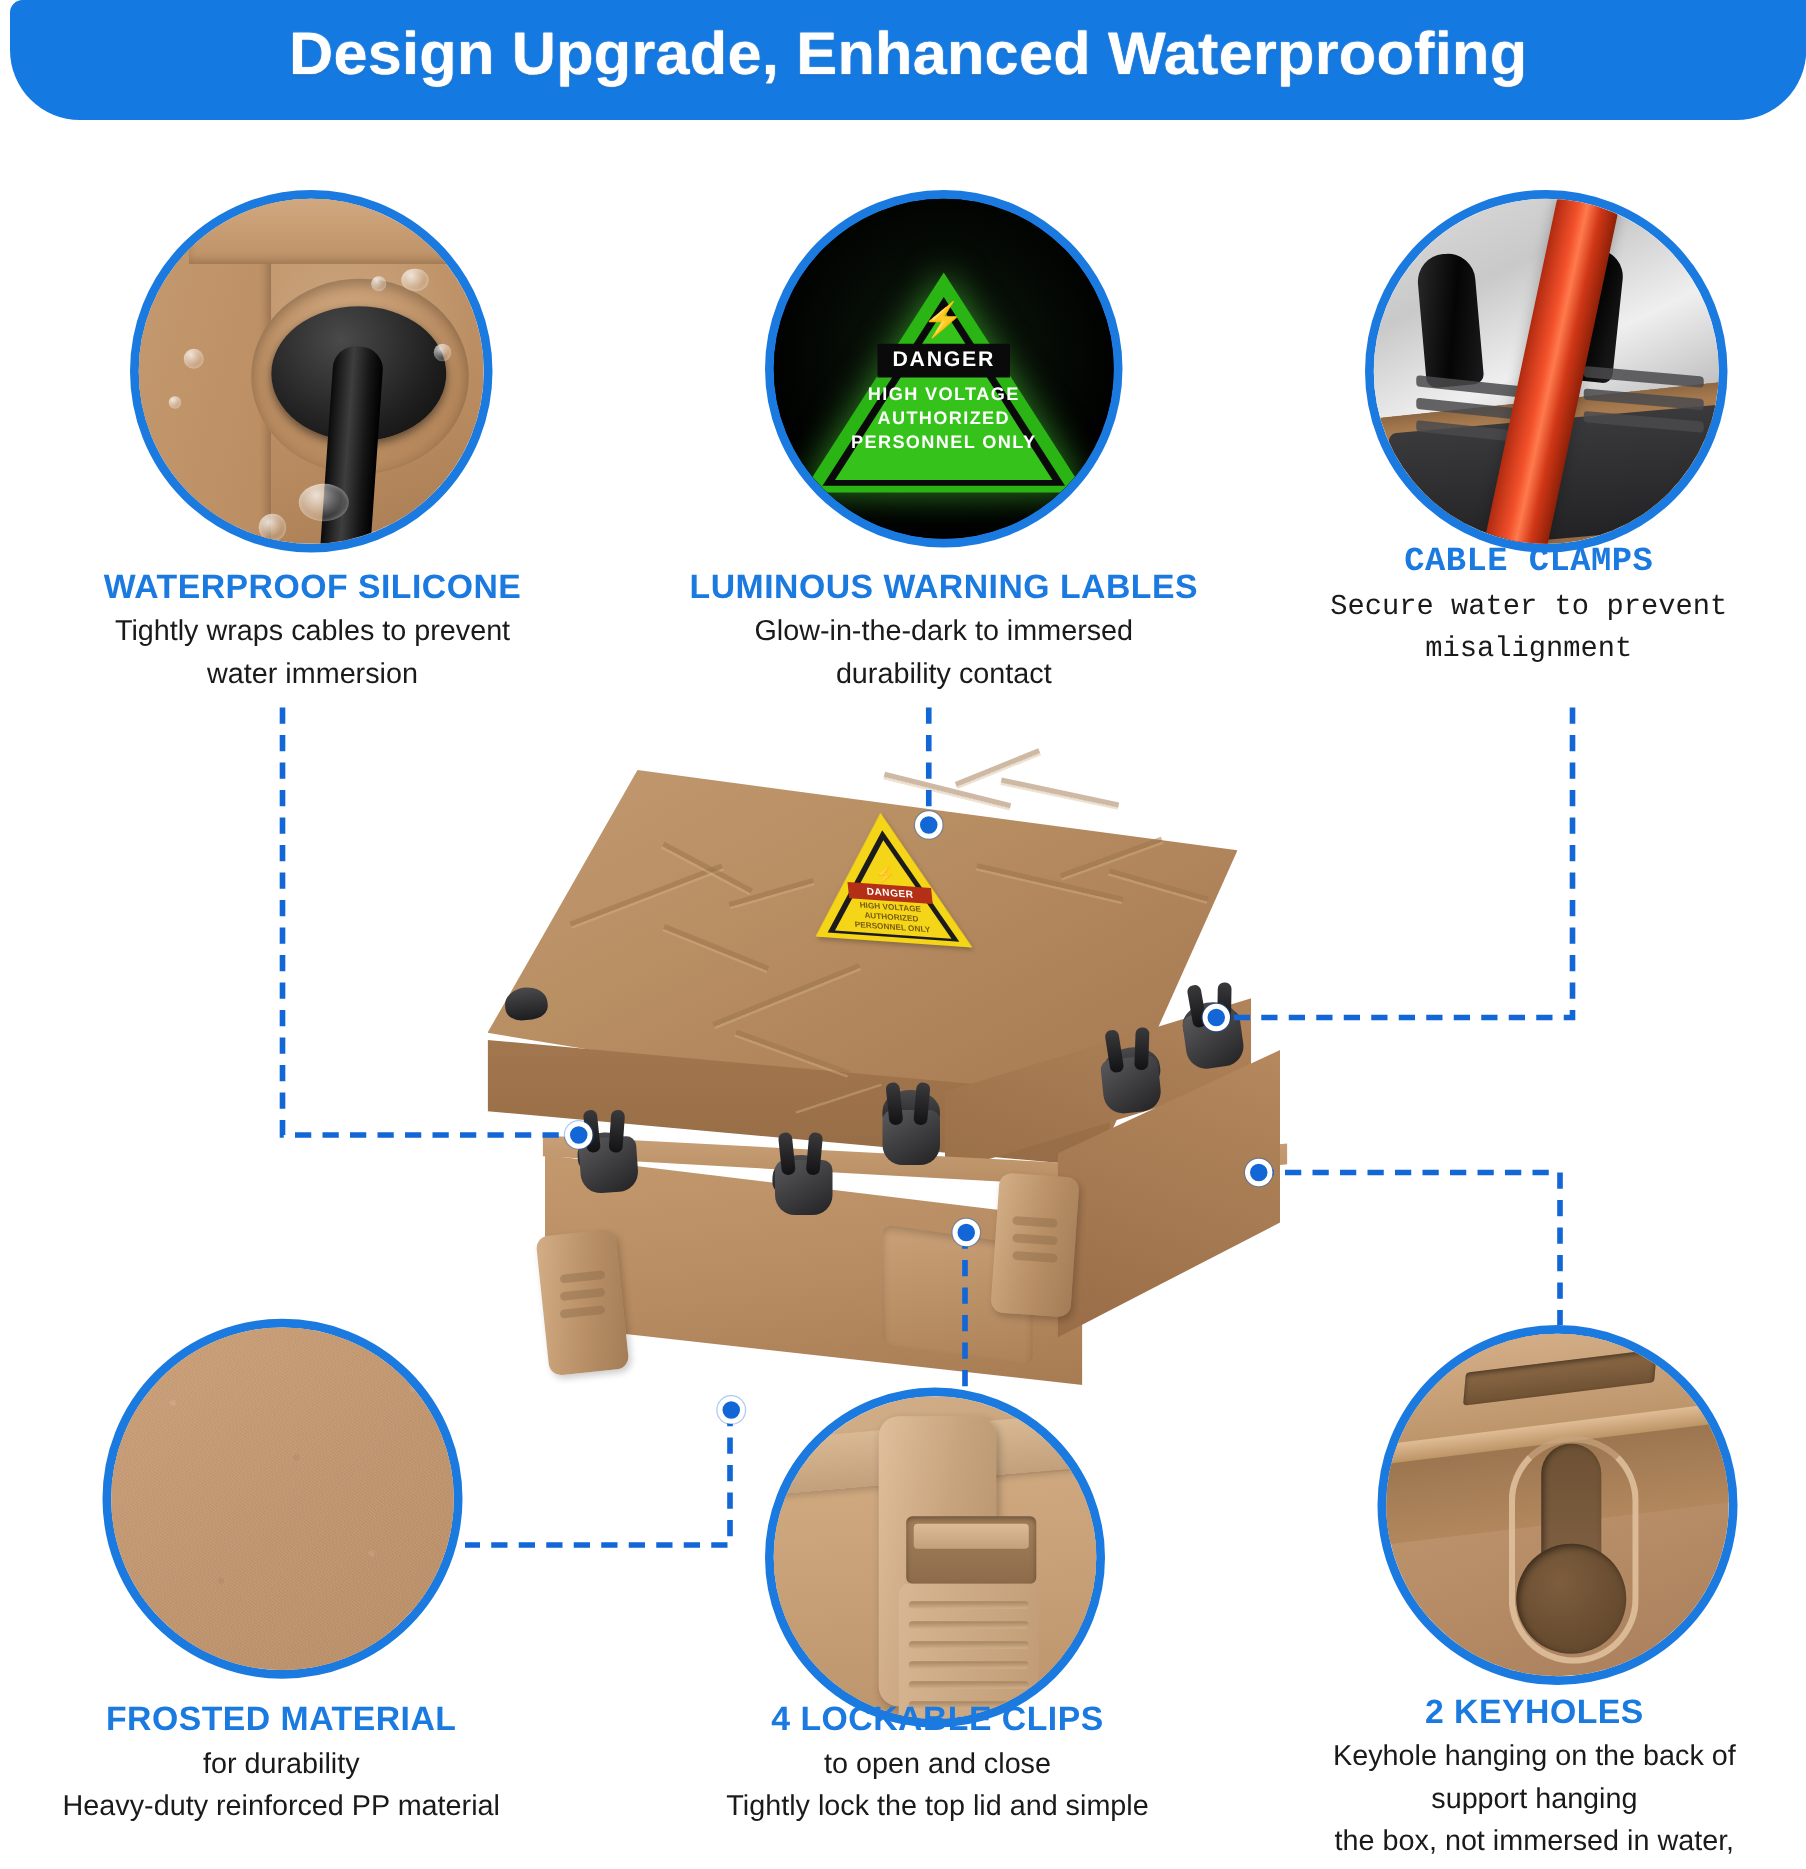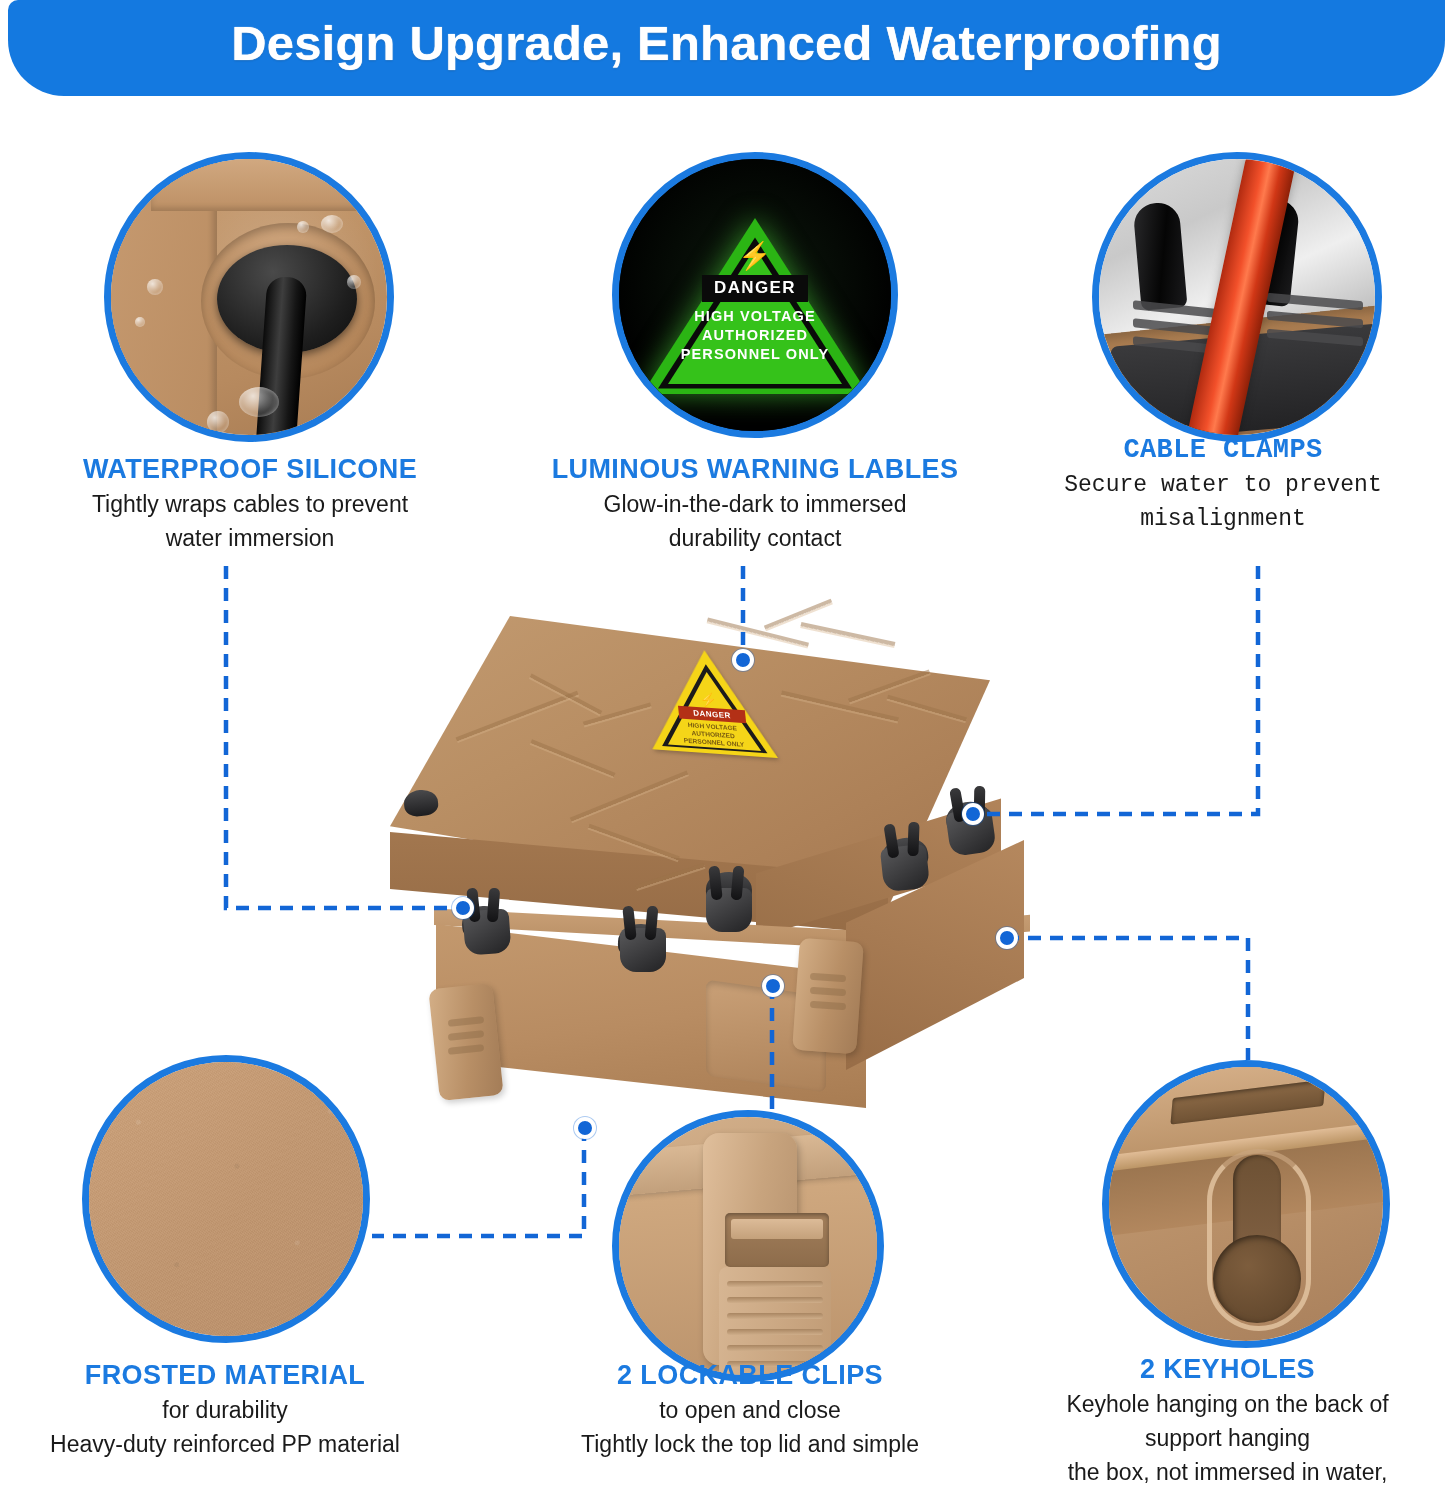--- a/index.html
+++ b/index.html
@@ -414,21 +414,21 @@
   </div>
 </div>
 
 <div class="caption" style="left:0px;top:1358px;width:450px;">
   <div class="cap-title">FROSTED MATERIAL</div>
   <div class="cap-body">for durability</div>
   <div class="cap-body">Heavy-duty reinforced PP material</div>
 </div>
 
 <div class="caption" style="left:490px;top:1358px;width:520px;">
-  <div class="cap-title">2 LOCKABLE CLIPS</div>
+  <div class="cap-title">4 LOCKABLE CLIPS</div>
   <div class="cap-body">to open and close</div>
   <div class="cap-body">Tightly lock the top lid and simple</div>
 </div>
 
 <div class="caption" style="left:1010px;top:1352px;width:435px;">
   <div class="cap-title">2 KEYHOLES</div>
   <div class="cap-body">Keyhole hanging on the back of</div>
   <div class="cap-body">support hanging</div>
   <div class="cap-body">the box, not immersed in water,</div>
 </div>

